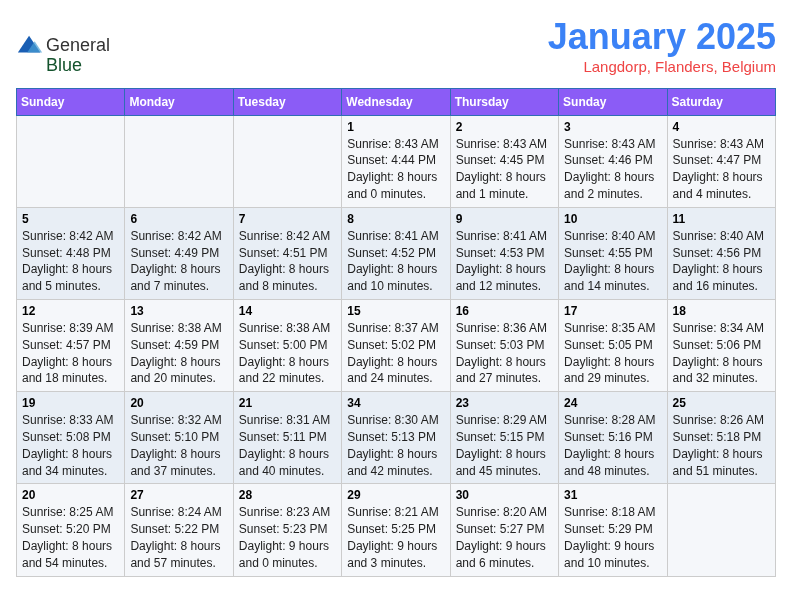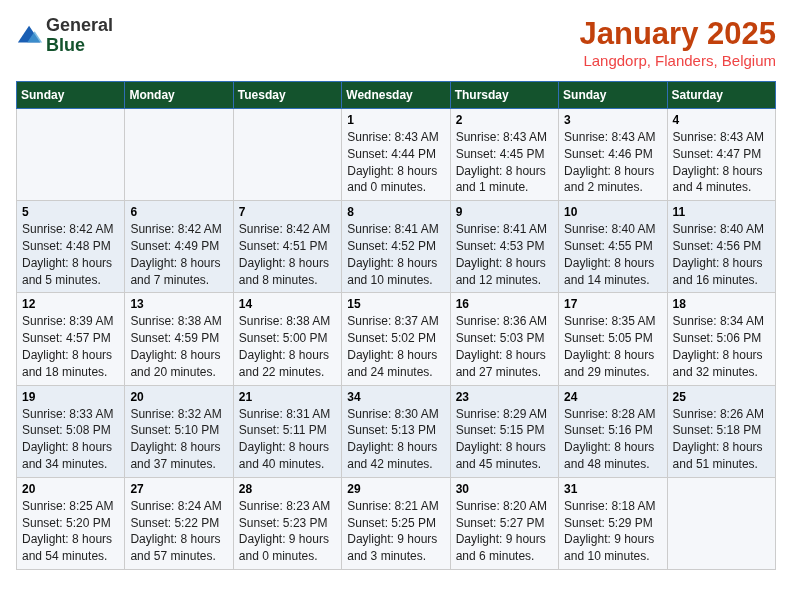--- a/index.html
+++ b/index.html
@@ -16,50 +16,51 @@
       align-items: flex-start;
       margin-bottom: 12px;
     }
     .logo {
       display: flex;
       align-items: center;
       gap: 2px;
     }
     .logo-text {
       font-size: 18px;
-      font-weight: bold;
+      font-weight: normal;
       line-height: 1.1;
+      margin-top: 20px;
     }
     .logo-general { color: #333; }
     .logo-blue { color: #14532d; }
     .logo-icon {
       width: 28px;
       height: 28px;
     }
     .title-block {
       text-align: right;
     }
     .title-block h1 {
-      font-size: 31px;
+      font-size: 36px;
       font-weight: bold;
-      color: #c2410c;
+      color: #3b82f6;
       margin-left: 40px;
     }
     .title-block h2 {
       font-size: 15px;
       font-weight: normal;
       color: #ef4444;
     }
     table {
       width: 100%;
       border-collapse: collapse;
       font-size: 11px;
     }
     thead tr {
-      background-color: #14532d;
+      background-color: #8b5cf6;
       color: #fff;
     }
     thead th {
       padding: 6px 4px;
       text-align: left;
       font-size: 12px;
       font-weight: bold;
       border: 1px solid #2f6db5;
     }
     tbody tr {

